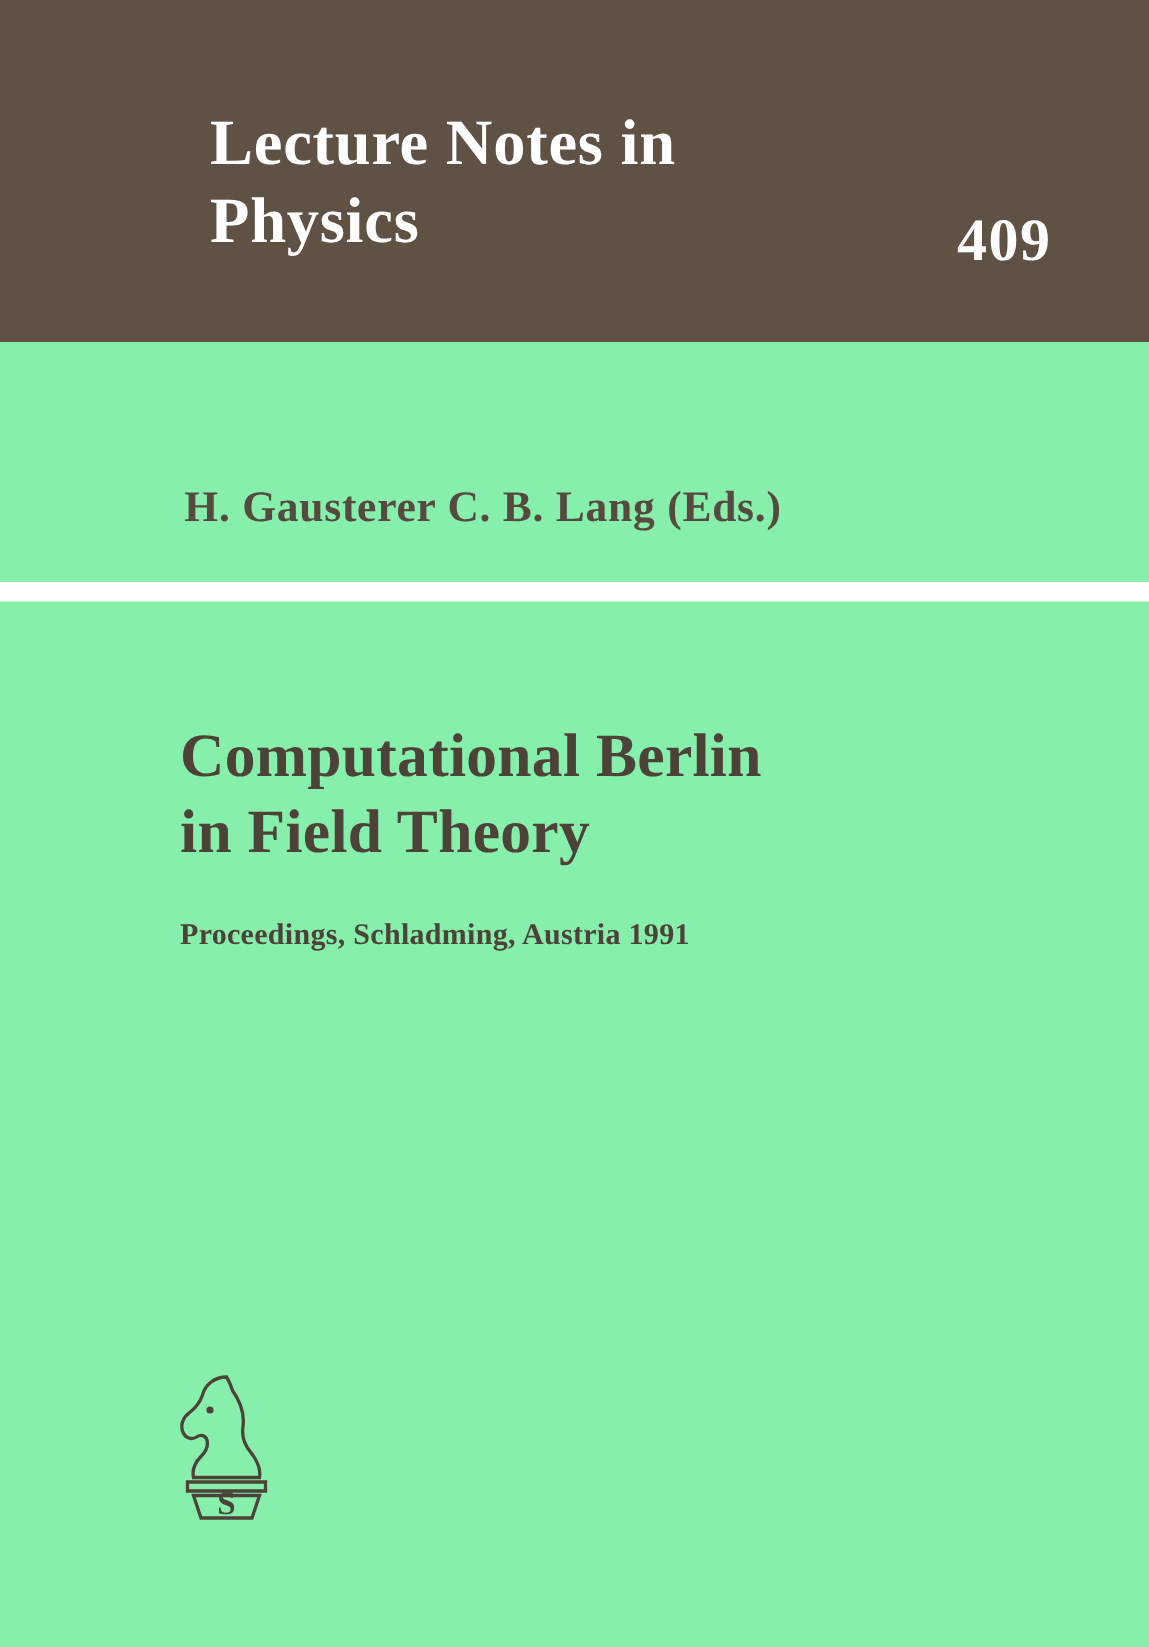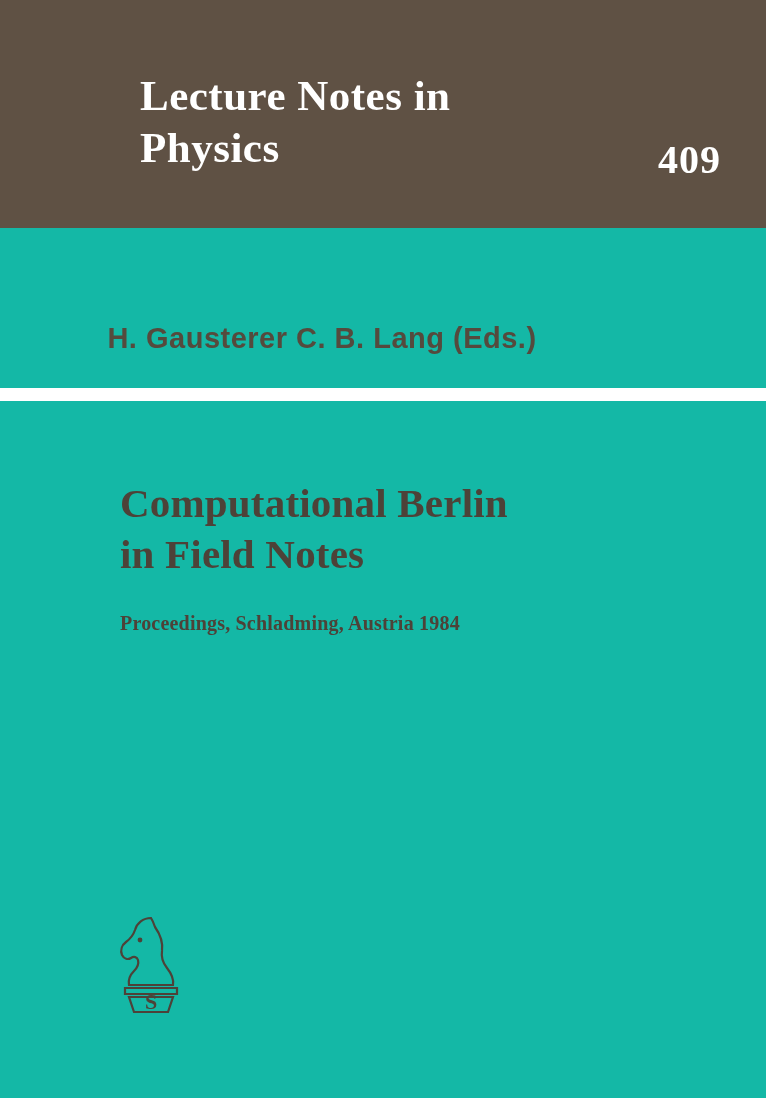--- a/index.html
+++ b/index.html
@@ -4,21 +4,21 @@
 <style>
   html, body {
     margin: 0;
     padding: 0;
     background: #ffffff;
   }
   .cover {
     position: relative;
     width: 766px;
     height: 1098px;
-    background: #14b8a6;
+    background: #86efac;
     font-family: "Liberation Serif", serif;
     overflow: hidden;
   }
   
   .series-band {
     position: absolute;
     left: 0;
     top: 0;
     width: 766px;
     height: 228px;
@@ -32,37 +32,37 @@
     width: 420px;
     color: #ffffff;
     font-family: "Liberation Serif", serif;
     font-weight: bold;
     font-size: 43px;
     line-height: 52px;
     letter-spacing: 0.5px;
   }
   .series-number {
     position: absolute;
-    right: 45px;
+    right: 65px;
     top: 136px;
     color: #ffffff;
     font-family: "Liberation Serif", serif;
     font-weight: bold;
     font-size: 40px;
     letter-spacing: 1px;
   }
   
   .editors {
     position: absolute;
     left: 0;
     top: 322px;
     width: 644px;
     text-align: center;
     color: #554a3d;
-    font-family: Liberation Sans, sans-serif;
+    font-family: Liberation Serif, serif;
     font-weight: bold;
     font-size: 29px;
     letter-spacing: 0.5px;
   }
   
   .rule {
     position: absolute;
     left: 0;
     top: 388px;
     width: 766px;
@@ -128,22 +128,22 @@
     <div class="series-title">Lecture Notes in Physics</div>
     <div class="series-number">409</div>
   </div>
 
   <div class="editors">H. Gausterer  C. B. Lang (Eds.)</div>
 
   <div class="rule"></div>
 
   <div class="title-block">
     <div class="book-title">Computational Berlin</div>
-    <div class="book-title">in Field Notes</div>
-    <div class="subtitle">Proceedings, Schladming, Austria 1984</div>
+    <div class="book-title">in Field Theory</div>
+    <div class="subtitle">Proceedings, Schladming, Austria 1991</div>
   </div>
 
   <div class="publisher-area">
     <span class="logo">
       <svg width="82" height="105" viewBox="0 0 82 105" xmlns="http://www.w3.org/2000/svg">
         <g fill="none" stroke="#4d4238" stroke-width="2.2">
 
           <path d="M41 6 C33 6 27 11 25 18 C23 24 20 27 16 30 C12 33 10 38 12 43 C14 47 18 48 21 46
                    C24 44 27 45 28 48 C29 52 27 56 24 59 C20 63 18 68 19 73 L63 73
                    C64 67 61 61 57 56 C53 51 51 45 52 39 C53 31 50 22 45 15 C44 12 43 9 41 6 Z" fill="none"></path>

